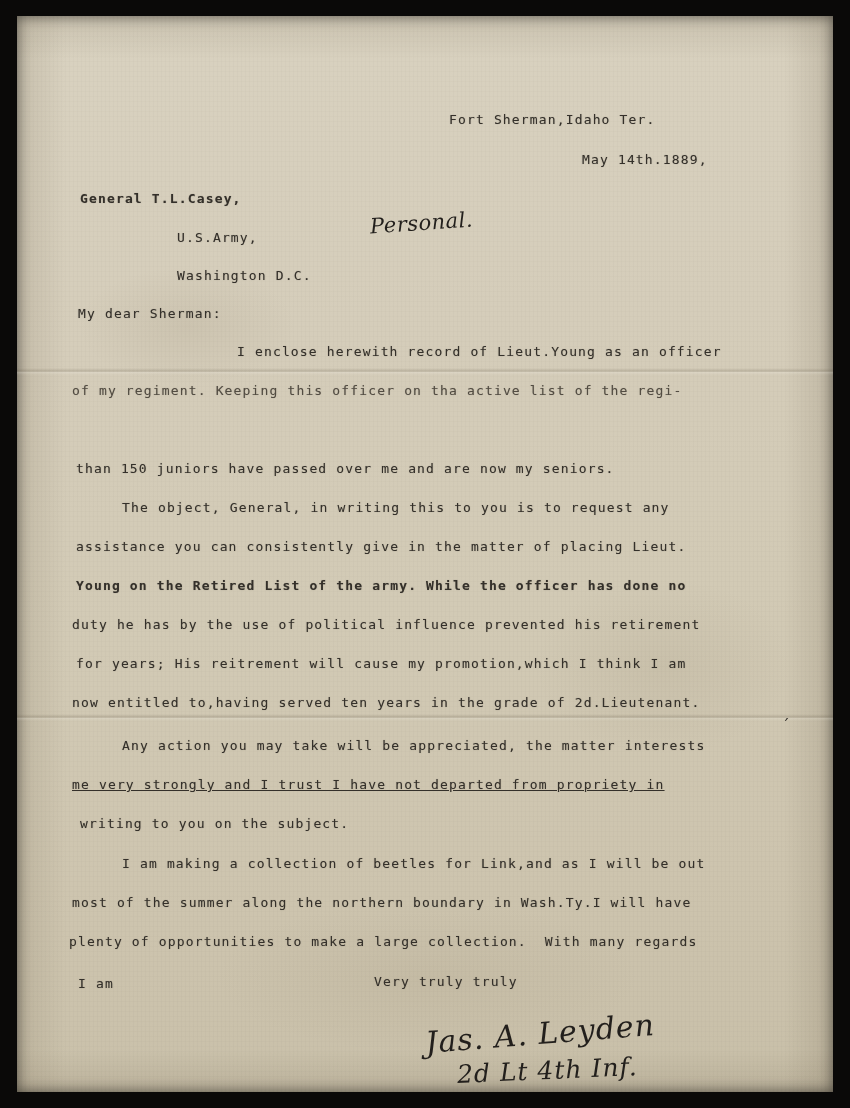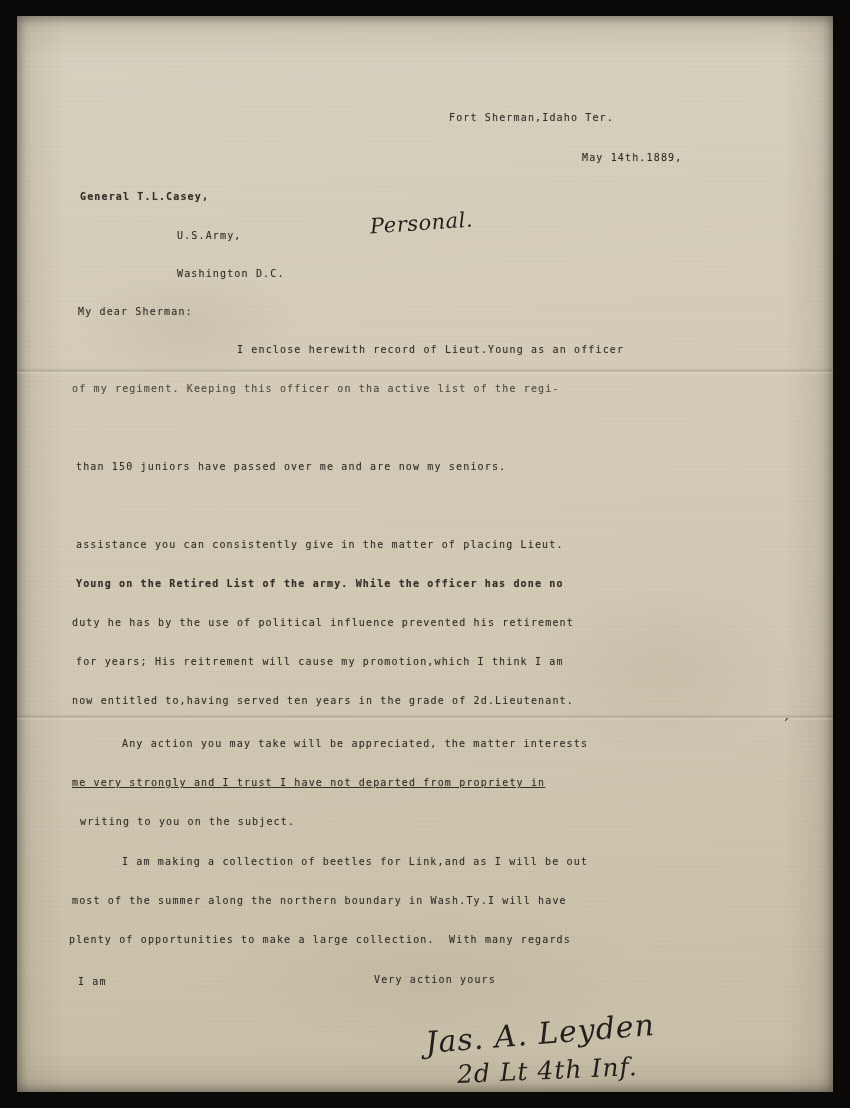--- a/index.html
+++ b/index.html
@@ -66,21 +66,21 @@
   }
   .blotch.b1 { left: 60px; top: 250px; width: 220px; height: 120px; background: radial-gradient(ellipse at center, rgba(120,106,80,0.10), rgba(0,0,0,0) 70%); }
   .blotch.b2 { right: 40px; top: 560px; width: 260px; height: 180px; background: radial-gradient(ellipse at center, rgba(120,106,80,0.09), rgba(0,0,0,0) 70%); }
   .blotch.b3 { left: 200px; bottom: 40px; width: 420px; height: 150px; background: radial-gradient(ellipse at center, rgba(125,112,86,0.09), rgba(0,0,0,0) 72%); }
 
   
   .tw {
     position: absolute;
     color: #34302a;
     font-family: "DejaVu Sans Mono", monospace;
-    font-size: 10px;
+    font-size: 13px;
     letter-spacing: 1.15px;
     white-space: pre;
     text-shadow: 0 0 1px rgba(52,48,42,0.35);
   }
   .faint { color: #49433a; opacity: 0.93; }
 
   
   .hand {
     position: absolute;
     color: #221f1c;
@@ -137,36 +137,37 @@
     <div class="tw" style="left:160px; top:252px;">Washington D.C.</div>
 
     <div class="hand" id="personal-note">Personal.</div>
 
     <div class="tw" style="left:61px; top:290px;">My dear Sherman:</div>
 
     <div class="tw" style="left:220px; top:328px;">I enclose herewith record of Lieut.Young as an officer</div>
     <div class="tw faint" style="left:55px; top:367px;">of my regiment. Keeping this officer on tha active list of the regi-</div>
     <div class="tw" style="left:59px; top:445px;">than 150 juniors have passed over me and are now my seniors.</div>
 
+    <div class="tw" style="left:105px; top:484px;">The object, General, in writing this to you is to request any</div>
     <div class="tw" style="left:59px; top:523px;">assistance you can consistently give in the matter of placing Lieut.</div>
     <div class="tw" style="left:59px; top:562px;font-weight:bold;">Young on the Retired List of the army. While the officer has done no</div>
     <div class="tw" style="left:55px; top:601px;">duty he has by the use of political influence prevented his retirement</div>
     <div class="tw" style="left:59px; top:640px;">for years; His reitrement will cause my promotion,which I think I am</div>
     <div class="tw" style="left:55px; top:679px;">now entitled to,having served ten years in the grade of 2d.Lieutenant.</div>
 
     <div class="tick" style="left:765px; top:700px;">´</div>
 
     <div class="tw" style="left:105px; top:722px;">Any action you may take will be appreciated, the matter interests</div>
     <div class="tw" style="left:55px; top:761px;text-decoration:underline;">me very strongly and I trust I have not departed from propriety in</div>
     <div class="tw" style="left:55px; top:800px;margin-left:8px;">writing to you on the subject.</div>
 
     <div class="tw" style="left:105px; top:840px;">I am making a collection of beetles for Link,and as I will be out</div>
     <div class="tw" style="left:55px; top:879px;">most of the summer along the northern boundary in Wash.Ty.I will have</div>
     <div class="tw" style="left:52px; top:918px;">plenty of opportunities to make a large collection.  With many regards</div>
 
     <div class="tw" style="left:61px; top:960px;">I am</div>
-    <div class="tw" style="left:357px; top:958px;">Very action yours</div>
+    <div class="tw" style="left:357px; top:958px;">Very truly truly</div>
 
     <div class="hand" id="signature-name">Jas. A. Leyden</div>
     <div class="hand" id="signature-rank">2d Lt 4th Inf.</div>
 
   </div>
 </div>
 
 </body></html>

